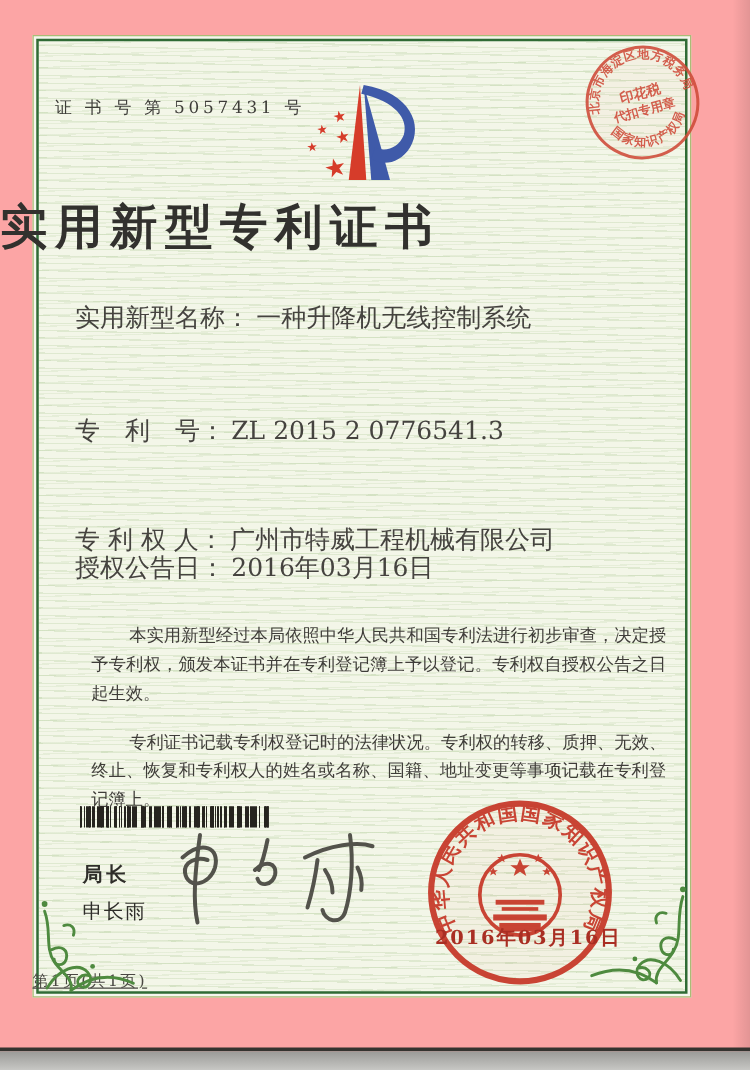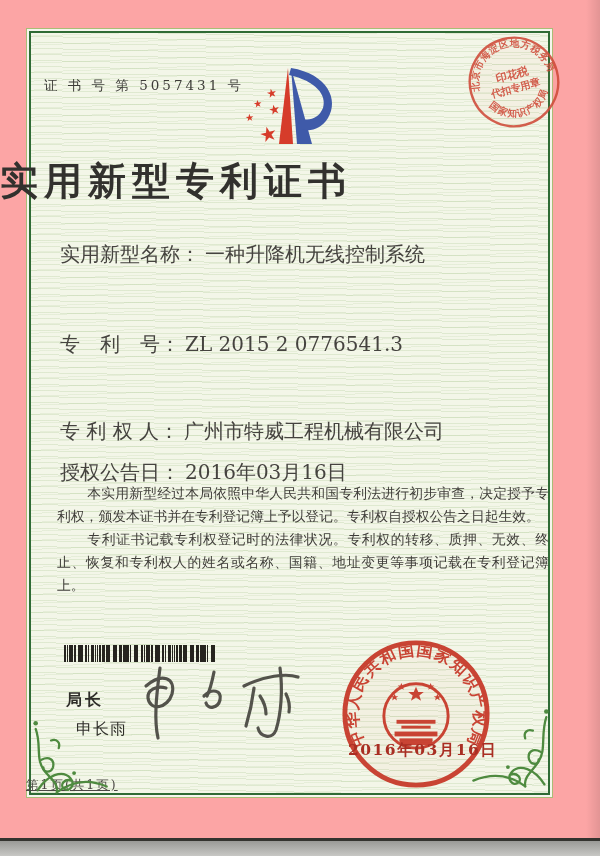--- a/index.html
+++ b/index.html
@@ -22,37 +22,37 @@
       repeating-linear-gradient(1.2deg, rgba(140,180,110,.20) 0 1px, rgba(0,0,0,0) 1px 6px),
       repeating-linear-gradient(-2deg, rgba(140,180,110,.13) 0 1px, rgba(0,0,0,0) 1px 9px);
   }
   
   .cert-no{position:absolute;left:44px;top:77px;font-size:13.5px;letter-spacing:3px;color:#3d3c38;}
   .title{
     position:absolute;left:0;top:156px;width:600px;margin:0;text-align:left;
     font-size:38px;font-weight:bold;letter-spacing:6px;color:#32312e;
   }
   .field{position:absolute;left:60px;font-size:20px;color:#45433f;white-space:nowrap;}
-  .f1{top:241px}.f2{top:286px}.f3{top:331px}.f4{top:372px}.f5{top:418px}.f6{top:459px}
+  .f1{top:241px}.f2{top:286px}.f3{top:331px}.f4{top:372px}.f5{top:418px}.f6{top:441px}
   .flabel{margin-right:5px;}
   .body{
     position:absolute;left:57px;top:482px;width:492px;
     font-size:13.8px;line-height:23px;text-align:justify;color:#3f3d39;
   }
-  .body p{margin:0;text-indent:2.2em;}
+  .body p{margin:16px;text-indent:2.2em;}
   
   .barcode{
     position:absolute;left:64px;top:645px;width:151px;height:17px;
     background-image:
       repeating-linear-gradient(90deg,#26241f 0 2px,rgba(0,0,0,0) 2px 3px,#26241f 3px 4px,rgba(0,0,0,0) 4px 7px),
       repeating-linear-gradient(90deg,#26241f 0 1px,rgba(0,0,0,0) 1px 5px,#26241f 5px 8px,rgba(0,0,0,0) 8px 11px);
   }
   
   .director-label{position:absolute;left:66px;top:690px;font-size:16px;letter-spacing:3px;color:#2f2e2a;font-family:"DejaVu Sans","Liberation Sans",sans-serif;font-weight:bold;}
-  .director-name{position:absolute;left:76px;top:719px;font-size:16px;letter-spacing:1px;color:#2f2e2a;font-family:"DejaVu Sans","Liberation Sans",sans-serif;text-align:right;}
+  .director-name{position:absolute;left:66px;top:719px;font-size:16px;letter-spacing:1px;color:#2f2e2a;font-family:"DejaVu Sans","Liberation Sans",sans-serif;text-align:right;}
   .signature{position:absolute;left:130px;top:650px;}
   
   .main-seal{position:absolute;left:340px;top:638px;opacity:.93;}
   .seal-date{
     position:absolute;left:348px;top:740px;z-index:6;
     font-size:15.5px;font-weight:bold;letter-spacing:1.5px;color:#a92e23;
   }
   .corner-seal{position:absolute;left:464px;top:32px;opacity:.88;}
   
   .footer{position:absolute;left:26px;top:777px;width:527px;font-size:12.5px;letter-spacing:2px;color:#4a4843;text-decoration:underline;}

